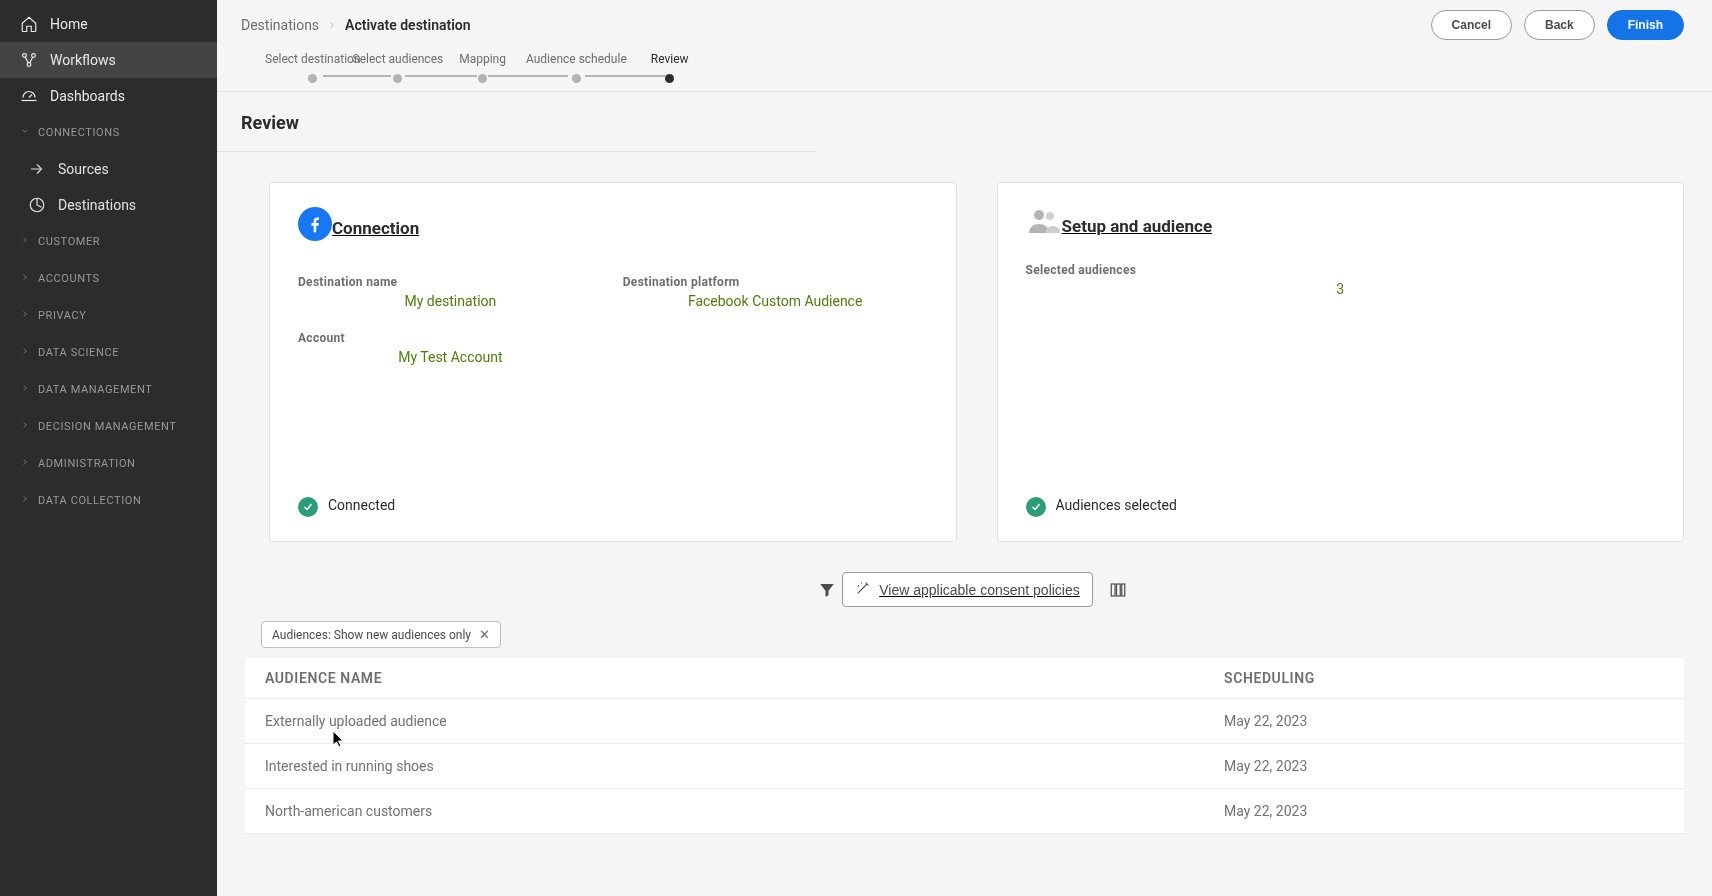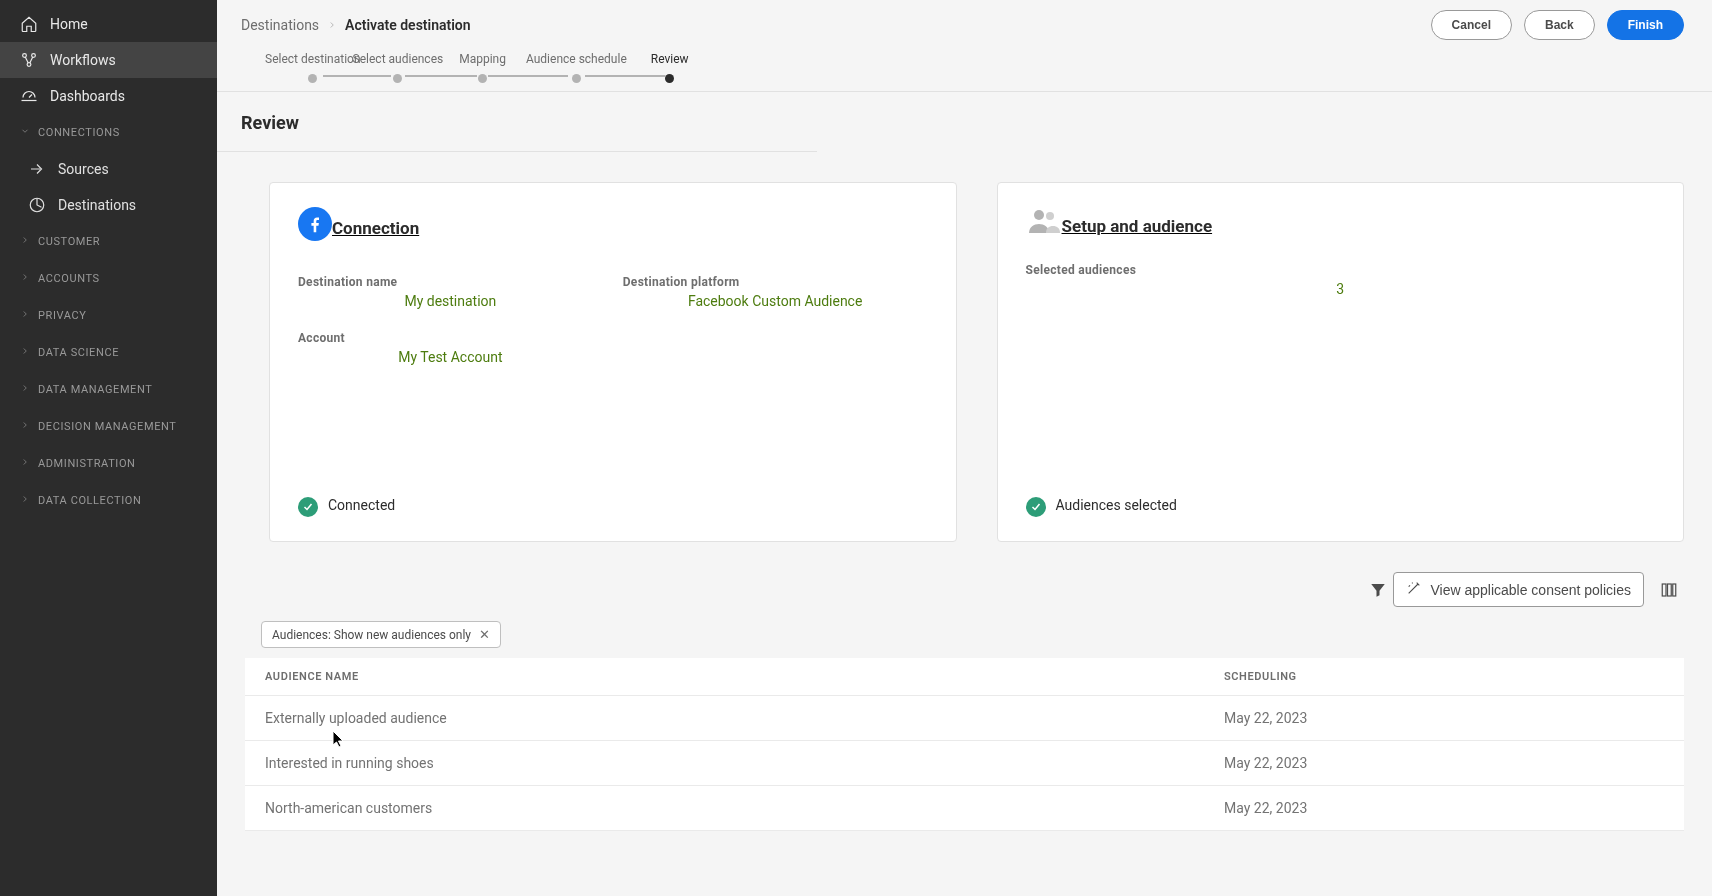--- a/index.html
+++ b/index.html
@@ -44,30 +44,30 @@
 .card-grid { display: grid; grid-template-columns: 1fr 1fr; gap: 22px 20px; margin-top: 8px; }
 .field-label { font-size: 12px; color: #6e6e6e; letter-spacing: 0.3px; margin-bottom: 4px; font-weight: bold; }
 .field-value { font-size: 14px; color: #4d7c0f; text-align: center; }
 .card-fill { flex: 1; }
 .card-status { display: flex; align-items: flex-start; gap: 10px; font-size: 14px; color: #2c2c2c; }
 .check-circle { width: 20px; height: 20px; border-radius: 50%; background: #2d9d78; display: flex; align-items: center; justify-content: center; color: #fff; }
 .people-icon { width: 36px; height: 28px; display:flex; align-items:center; justify-content:center; margin-bottom: 10px; }
 
 
 .table-section { padding: 0 28px 28px 28px; }
-.toolbar { display: flex; align-items: center; justify-content: flex-end; padding: 0 0 14px 16px; }
+.toolbar { display: flex; align-items: center; justify-content: center; padding: 0 0 14px 16px; text-decoration: underline; }
 .toolbar-left { display: flex; align-items: center; gap: 12px; }
 .icon-btn { width: 30px; height: 30px; display: flex; align-items: center; justify-content: center; cursor: pointer; color: #4b4b4b; }
 .toolbar-right { display: flex; align-items: center; gap: 10px; }
 .wand-btn { display: flex; align-items: center; gap: 8px; border: 1px solid #999; border-radius: 4px; padding: 7px 12px; font-size: 14px; background: #fff; cursor: pointer; color: #4b4b4b; }
 .chip { display: inline-flex; align-items: center; gap: 8px; border: 1px solid #bfbfbf; border-radius: 4px; padding: 5px 10px; font-size: 12px; background: #fff; color: #4b4b4b; margin-left: 16px; margin-bottom: 10px; }
 .chip .x { cursor: pointer; color: #6e6e6e; font-size: 13px; }
 
 table.audience { width: 100%; border-collapse: collapse; background: #fff; }
-.audience thead th { text-align: left; font-size: 11px; letter-spacing: 0.6px; color: #6e6e6e; font-weight: 600; padding: 12px 20px; background: transparent; border-bottom: 1px solid #eaeaea; }
+.audience thead th { text-align: left; font-size: 14px; letter-spacing: 0.6px; color: #6e6e6e; font-weight: 600; padding: 12px 20px; background: transparent; border-bottom: 1px solid #eaeaea; }
 .audience thead { background: transparent; }
 .audience-head-wrap { background: transparent; }
 .audience tbody td { padding: 14px 20px; border-bottom: 1px solid #eaeaea; font-size: 14px; color: #737373; background: #fff; }
 .audience thead th:nth-child(2), .audience tbody td:nth-child(2) { width: 480px; }
 
 .svg-stroke { stroke: currentColor; fill: none; stroke-width: 1.6; }
 .cursor-img { position: absolute; left: 332px; top: 730px; pointer-events: none; }
 </style>
 </head>
 <body>

